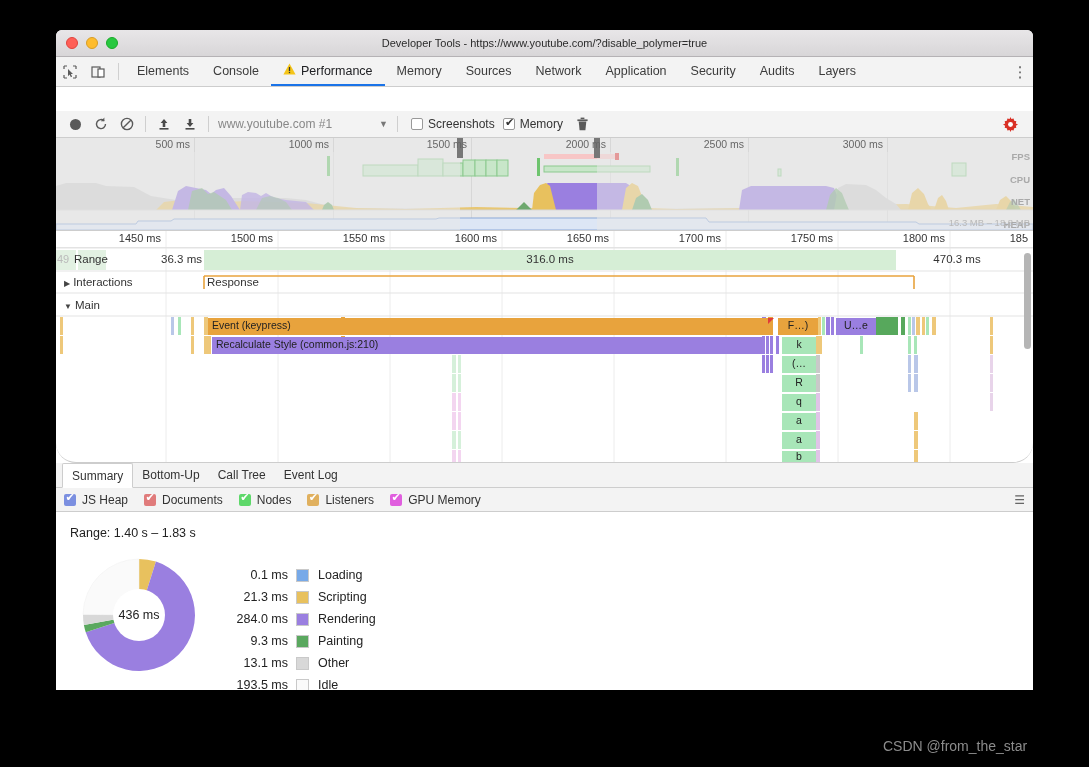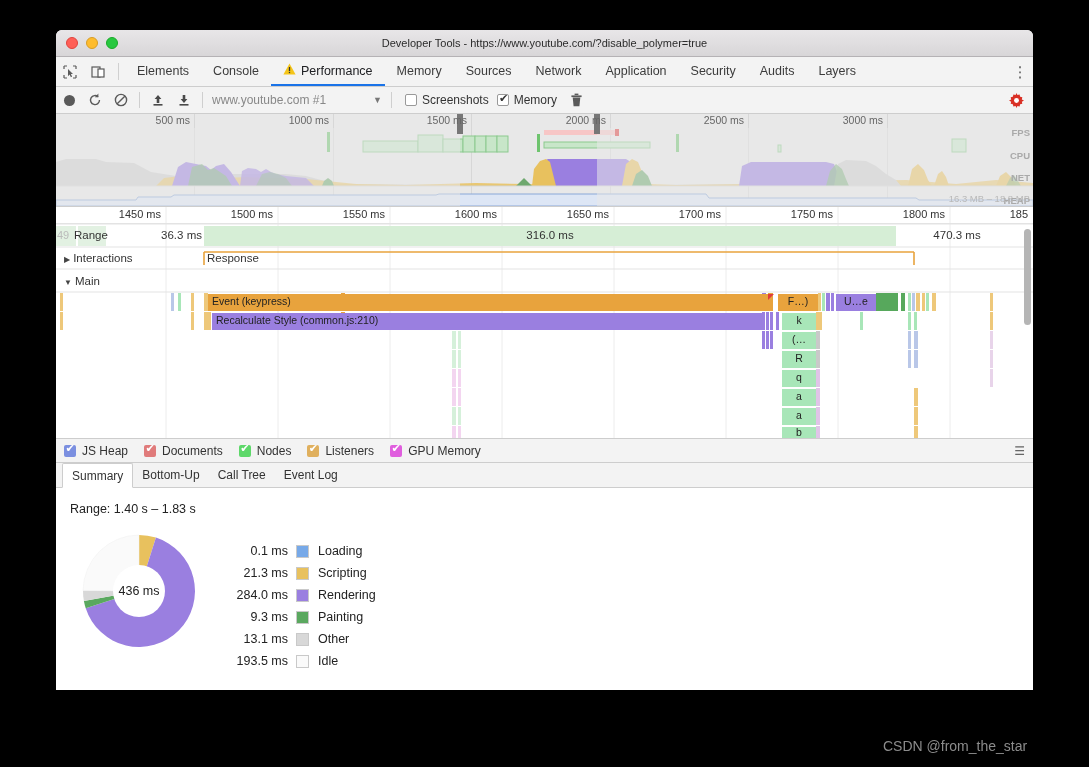--- a/index.html
+++ b/index.html
@@ -57,21 +57,22 @@
   }
   .tab.active { border-bottom-color:#1a73e8; color:#202124; }
   .tb-right { margin-left:auto; display:flex; align-items:center; }
   .kebab { width:26px; text-align:center; color:#5a5a5a; font-size:15px; letter-spacing:0; line-height:1;}
 
   
   #toolbar {
     height:27px; background:#f3f3f3;
     border-bottom:1px solid #cdcdcd;
     display:flex; align-items:center; font-size:12px; color:#444;
-    padding:0 0;
+    padding:0 6px;
+    margin-top:24px;
   }
   .tool { width:26px; height:22px; display:flex; align-items:center; justify-content:center; color:#5a5a5a;}
   .vsep { width:1px; height:16px; background:#cfcfcf; margin:0 5px; }
   #url-combo {
     display:flex; align-items:center; gap:6px;
     width:178px; height:20px; padding:0 4px;
     color:#888; font-size:12px;
   }
   #url-combo .val { flex:1; overflow:hidden; white-space:nowrap; }
   .caret { font-size:9px; color:#777; }
@@ -95,21 +96,21 @@
   .ov-vline { position:absolute; top:0; bottom:0; width:1px; background:#d7d7d7;}
   #ov-win { position:absolute; top:0; bottom:0; background:#fff; }
   .ov-handle { position:absolute; top:0; width:6px; height:20px; background:#777; }
   #ov-labels { position:absolute; right:3px; top:14px; font-size:9.5px;
                font-weight:bold; color:#a9a9a9; line-height:1; }
   #ov-labels div { margin-bottom:13px; text-align:right;}
   #heap-lbl { position:absolute; right:3px; bottom:2px; font-size:9.5px; color:#b9b9b9;}
 
   
   #flame { position:relative; height:232px; background:#fff;
-           border-bottom:1px solid #cdcdcd; overflow:hidden;}
+           border-bottom:1px solid #cdcdcd; overflow:hidden;border-radius:20px;}
   #fl-ruler { position:absolute; left:0; right:0; top:0; height:17px;
               border-bottom:1px solid #e3e3e3;}
   .fl-tick { position:absolute; top:1px; font-size:11px; color:#333;
              transform:translateX(-100%); padding-right:5px; }
   .fl-rowlabel { position:absolute; font-size:11.5px; color:#333; }
   .arrow { display:inline-block; font-size:8px; margin-right:3px; color:#444;}
   #fl-scroll { position:absolute; right:2px; top:22px; width:7px; height:96px;
                background:#b5b5b5; border-radius:4px; }
   .blk { position:absolute; overflow:hidden; font-size:10.5px;
          line-height:1; white-space:nowrap; color:#222; }
@@ -521,20 +522,35 @@
     <div class="blk" style="left:780px;top:87px;width:40px;height:17px;background:#9a7fe0;text-align:center"><span style="left:0">U…e</span></div>
     <div class="blk" style="left:726px;top:106px;width:34px;height:17px;background:#a8e6b8;text-align:center"><span style="left:0">k</span></div>
     <div class="blk" style="left:726px;top:125px;width:34px;height:17px;background:#a8e6b8;text-align:center"><span style="left:0">(…</span></div>
     <div class="blk" style="left:726px;top:144px;width:34px;height:17px;background:#a8e6b8;text-align:center"><span style="left:0">R</span></div>
     <div class="blk" style="left:726px;top:163px;width:34px;height:17px;background:#a8e6b8;text-align:center"><span style="left:0">q</span></div>
     <div class="blk" style="left:726px;top:182px;width:34px;height:17px;background:#a8e6b8;text-align:center"><span style="left:0">a</span></div>
     <div class="blk" style="left:726px;top:201px;width:34px;height:17px;background:#a8e6b8;text-align:center"><span style="left:0">a</span></div>
     <div class="blk" style="left:726px;top:220px;width:34px;height:12px;background:#a8e6b8;text-align:center"><span style="left:0;top:0">b</span></div>
 
     <div id="fl-scroll"></div>
+  </div>
+
+  <div id="dtabs">
+    <div class="dtab active">
+        <span>Summary</span>
+      </div>
+    <div class="dtab">
+        <span>Bottom-Up</span>
+      </div>
+    <div class="dtab">
+        <span>Call Tree</span>
+      </div>
+    <div class="dtab">
+        <span>Event Log</span>
+      </div>
   </div>
 
   <div id="membar">
     <label class="mchk">
       <span class="mbox" style="background:#7b8fe0"></span>
       <span>JS Heap</span>
     </label>
     <label class="mchk">
       <span class="mbox" style="background:#e07b7b"></span>
       <span>Documents</span>
@@ -547,35 +563,20 @@
       <span class="mbox" style="background:#e0b05e"></span>
       <span>Listeners</span>
     </label>
     <label class="mchk">
       <span class="mbox" style="background:#e05ede"></span>
       <span>GPU Memory</span>
     </label>
     <span class="hamburger">☰</span>
   </div>
 
-  <div id="dtabs">
-    <div class="dtab active">
-        <span>Summary</span>
-      </div>
-    <div class="dtab">
-        <span>Bottom-Up</span>
-      </div>
-    <div class="dtab">
-        <span>Call Tree</span>
-      </div>
-    <div class="dtab">
-        <span>Event Log</span>
-      </div>
-  </div>
-
   <div id="summary">
     <div id="range">Range: 1.40 s – 1.83 s</div>
     <div id="sumbody">
       <div id="donut-wrap">
         <svg id="donut" viewBox="0 0 118 118">
 
           <g transform="translate(59,59)">
 
             <path d="M0,-56 A56,56 0 0,1 16.94,-53.38 L0,0 Z" fill="#e8c15e"></path>
 

